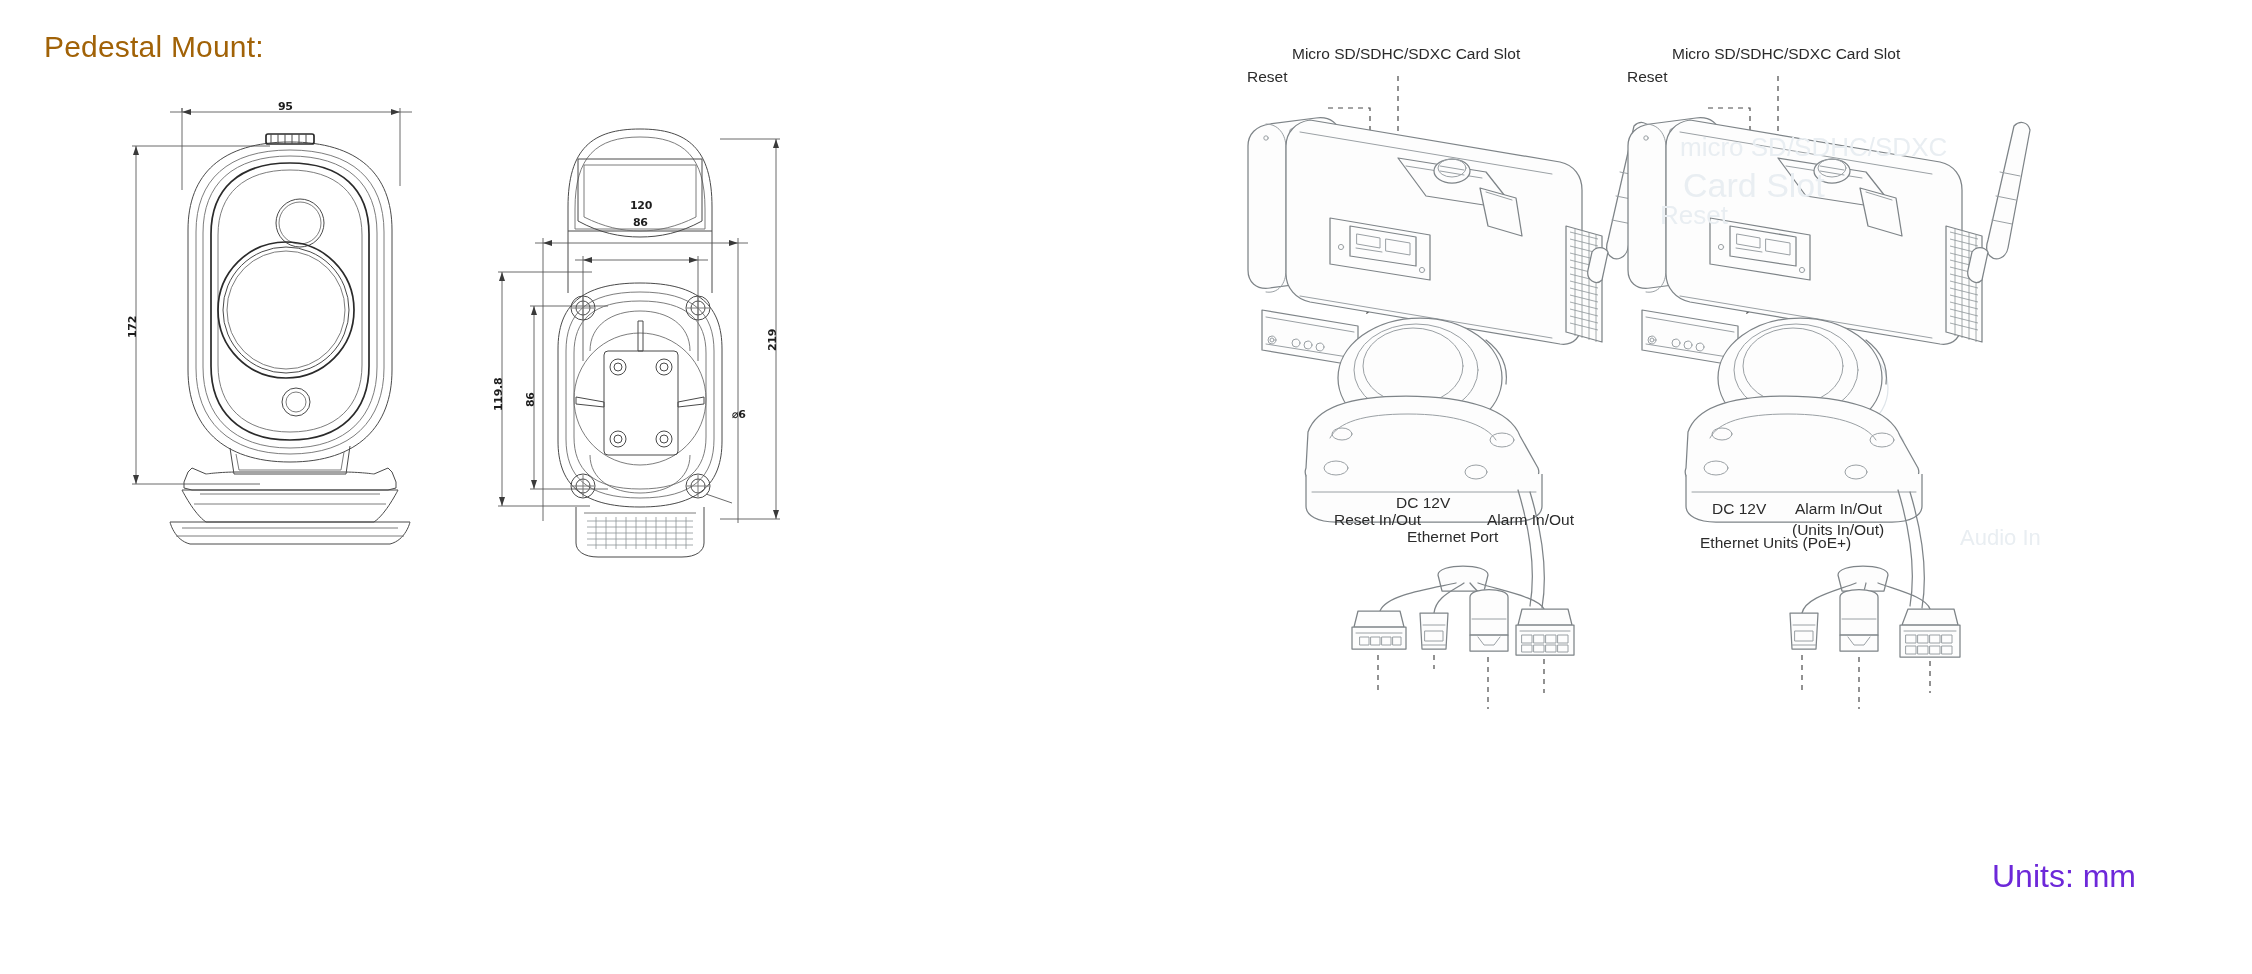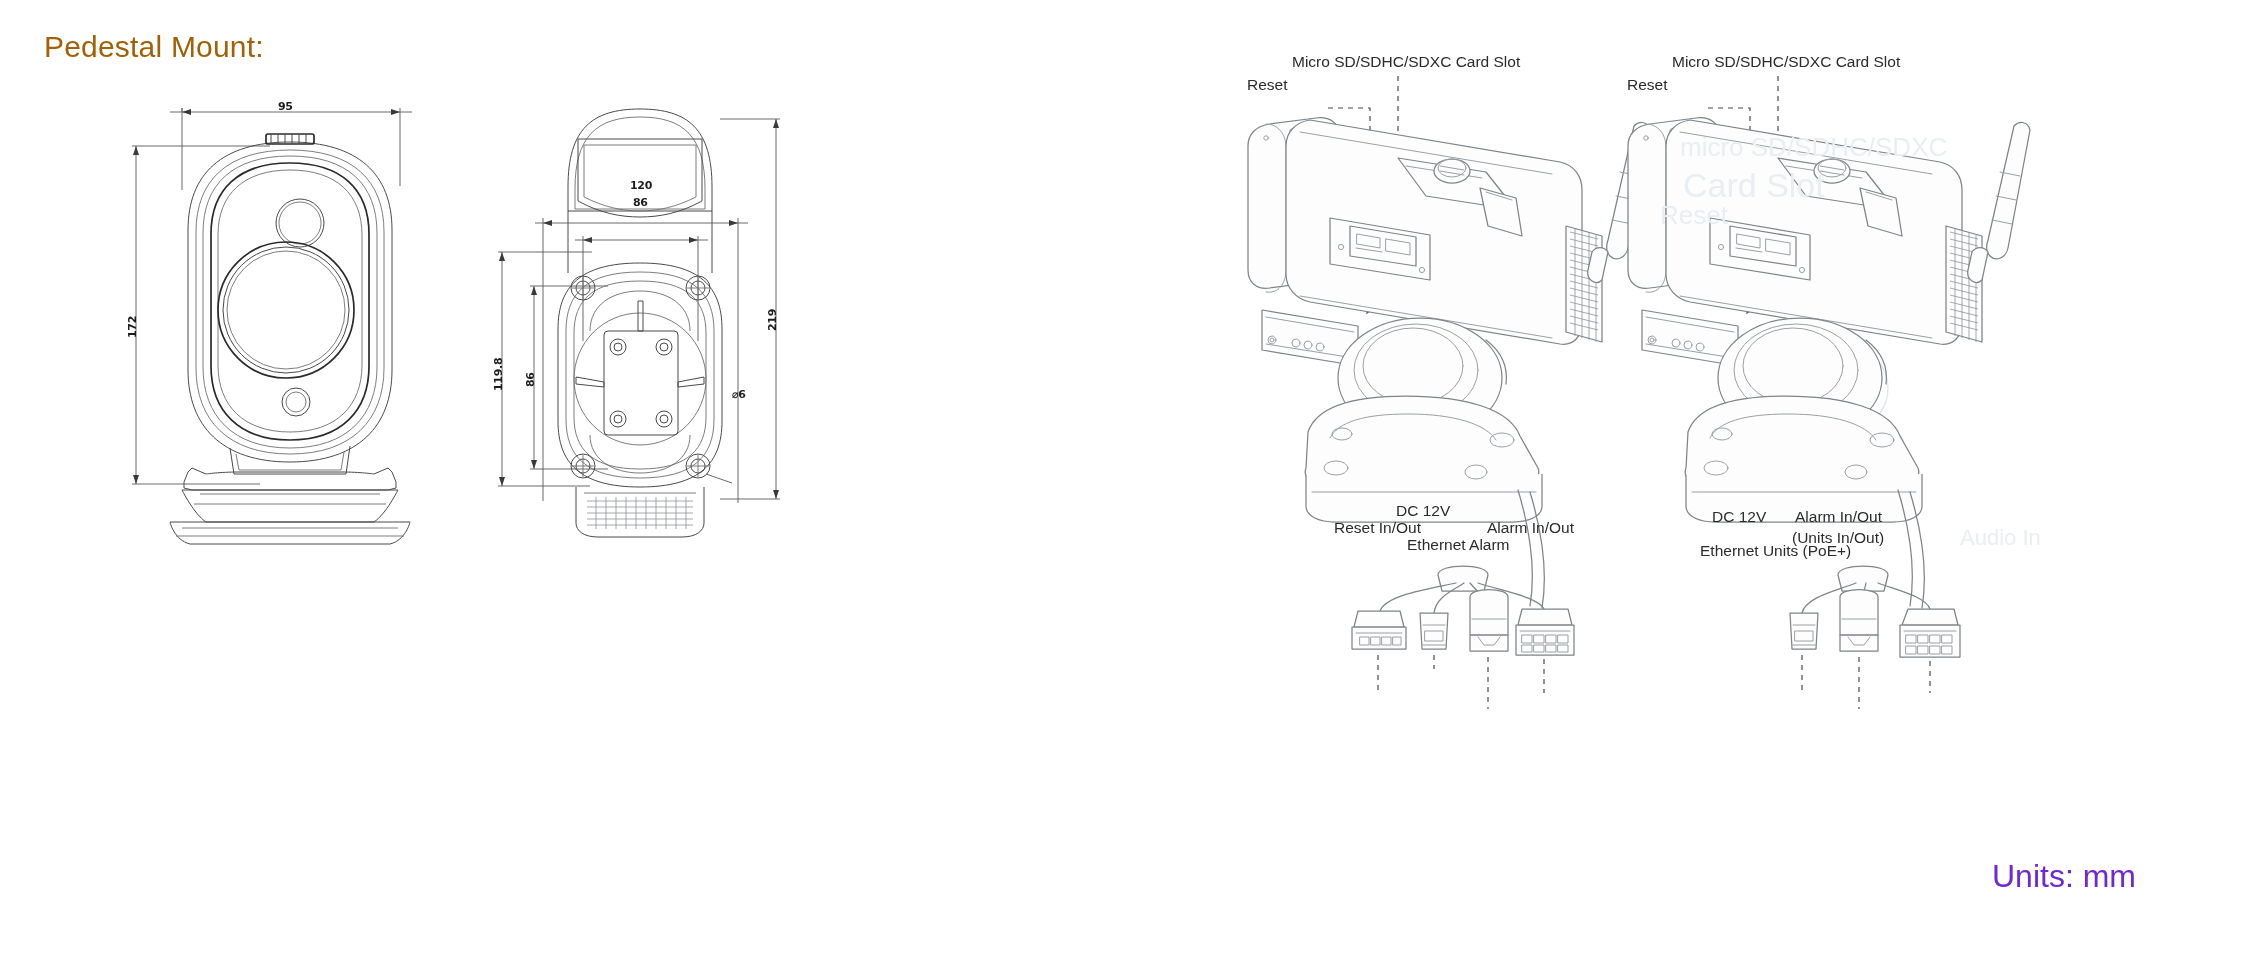--- a/index.html
+++ b/index.html
@@ -48,21 +48,20 @@
   .dim-label.rot {
     transform: rotate(-90deg);
     transform-origin: left top;
   }
   .callout {
     position: absolute;
     font-family: "Liberation Sans", sans-serif;
     font-size: 15.5px;
     color: #2b2b2b;
     white-space: nowrap;
-    margin-top: 8px;
   }
   .ghost {
     position: absolute;
     font-family: "Liberation Sans", sans-serif;
     color: #e9eef2;
     white-space: nowrap;
     pointer-events: none;
   }
   svg { display: block; overflow: visible; }
   .ln   { fill: none; stroke: #4a4a4a; stroke-width: 1; }
@@ -147,21 +146,21 @@
         <path class="ln2" d="M72 458 L288 458"></path>
         <path class="ln2" d="M66 466 L294 466"></path>
       </g>
 
       <path class="dimln" d="M72 42 L72 38"></path>
     </svg>
     <div class="dim-label" style="left:168px; top:18px;margin-top:12px;">95</div>
     <div class="dim-label rot" style="left:16px; top:268px;">172</div>
   </div>
 
-  <div style="position:absolute; left:480px; top:91px;">
+  <div style="position:absolute; left:480px; top:111px;">
     <svg width="320" height="420" viewBox="0 0 320 420">
 
       <g>
         <path class="ln" d="M88 96 C88 38 112 18 160 18 C208 18 232 38 232 96 L232 120 L88 120 Z"></path>
         <path class="ln2" d="M95 98 C95 46 116 26 160 26 C204 26 225 46 225 98 L225 118 L95 118 Z"></path>
         <path class="ln" d="M98 48 L222 48 L222 110 C200 122 180 126 160 126 C140 126 120 122 98 110 Z"></path>
         <path class="ln2" d="M104 54 L216 54 L216 106 C196 116 178 120 160 120 C142 120 124 116 104 106 Z"></path>
         <path class="ln" d="M88 120 L88 182 M232 120 L232 182"></path>
       </g>
 
@@ -445,21 +444,21 @@
       <path class="dash" d="M200 82 L200 134"></path>
       <path class="dash" d="M256 84 L256 118"></path>
     </svg>
   </div>
 
   <div class="callout" style="left:1292px; top:45px;">Micro SD/SDHC/SDXC Card Slot</div>
   <div class="callout" style="left:1247px; top:68px;">Reset</div>
 
   <div class="callout" style="left:1334px; top:511px;">Reset In/Out</div>
   <div class="callout" style="left:1396px; top:494px;">DC 12V</div>
-  <div class="callout" style="left:1407px; top:528px;">Ethernet Alarm</div>
+  <div class="callout" style="left:1407px; top:528px;">Ethernet Port</div>
   <div class="callout" style="left:1487px; top:511px;">Alarm In/Out</div>
 
   <div style="position:absolute; left:1610px; top:40px;">
     <svg width="560" height="520" viewBox="0 0 560 520">
 
       <g>
         <ellipse class="isoghost" cx="200" cy="348" rx="78" ry="56"></ellipse>
         <path class="isoghost" d="M90 400 C98 378 130 366 186 366 C244 366 284 378 294 402"></path>
       </g>
 

